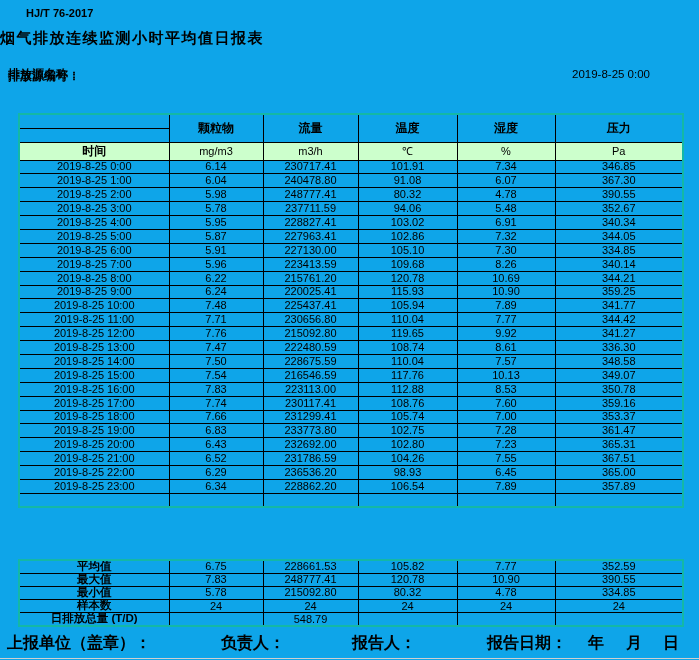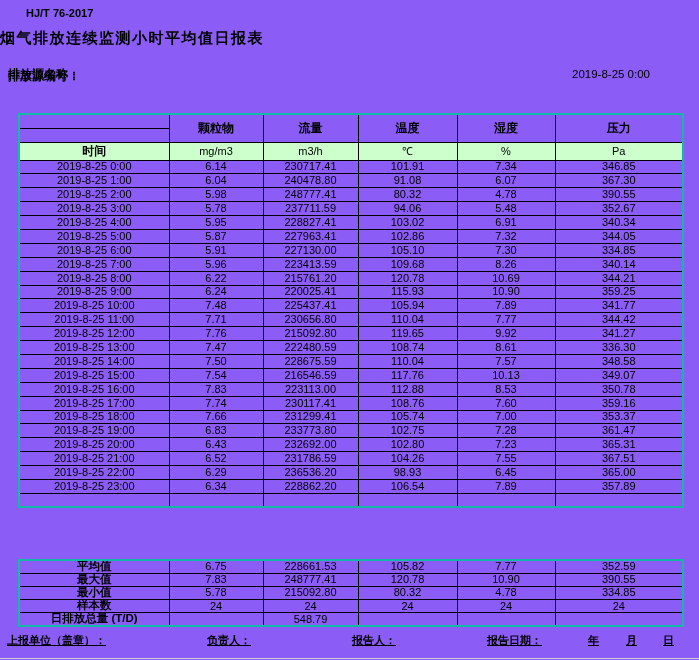--- a/index.html
+++ b/index.html
@@ -1,17 +1,17 @@
 <!DOCTYPE html>
 <html><head>
 <meta charset="utf-8">
 <style>
   html, body { margin:0; padding:0; background:#fff; }
   .page {
-    position:relative; width:699px; height:660px; background:#8b5cf6; color:#000;
+    position:relative; width:699px; height:660px; background:#0ea5e9; color:#000;
     font-family:"Liberation Sans", sans-serif; overflow:hidden;
   }
   .std-code { position:absolute; left:26px; top:7px; font-size:11px; font-weight:bold; }
   .title { position:absolute; left:0; top:29px; width:699px; text-align:left;
            font-size:15px; font-weight:bold; letter-spacing:1.5px; }
   .source-name { position:absolute; left:8px; top:66px; font-size:12px; font-weight:bold; }
   .source-id   { position:absolute; left:8px; top:68px; font-size:12px; font-weight:bold; }
   .datetime    { position:absolute; left:572px; top:68px; font-size:11.5px; }
 
   table { position:absolute; left:18px; border-collapse:collapse; table-layout:fixed; }
@@ -24,23 +24,23 @@
   .head-split { height:14px; }
   .main-table th { font-size:12px; font-weight:bold; }
   .unit-row td { background:#ccffcc; height:17px; font-size:11px; }
   .unit-row td:first-child { font-size:12px; font-weight:bold; }
   .main-table tbody tr { height:13.9px; }
   .empty-row { height:12px; }
   .summary-table tbody tr { height:13.2px; }
   .summary-table td:first-child { font-weight:bold; font-size:11.5px; }
 
   .note { position:absolute; left:7px; top:613px; font-size:12px; font-weight:bold; }
-  .sig  { position:absolute; top:633px; font-size:11px; font-weight:bold;text-decoration:underline; }
+  .sig  { position:absolute; top:633px; font-size:16px; font-weight:bold; }
   .sig-unit  { left:7px; }
-  .sig-resp  { left:207px;text-align:center; }
+  .sig-resp  { left:221px;text-align:center; }
   .sig-rep   { left:352px; }
   .sig-date  { left:487px; }
   .sig-year  { left:588px; }
   .sig-month { left:626px; }
   .sig-day   { left:663px; }
   .bottom-edge { position:absolute; left:0; top:658px; width:699px; height:1px; background:#cfcfcf; }
 </style>
 </head>
 <body>
 

